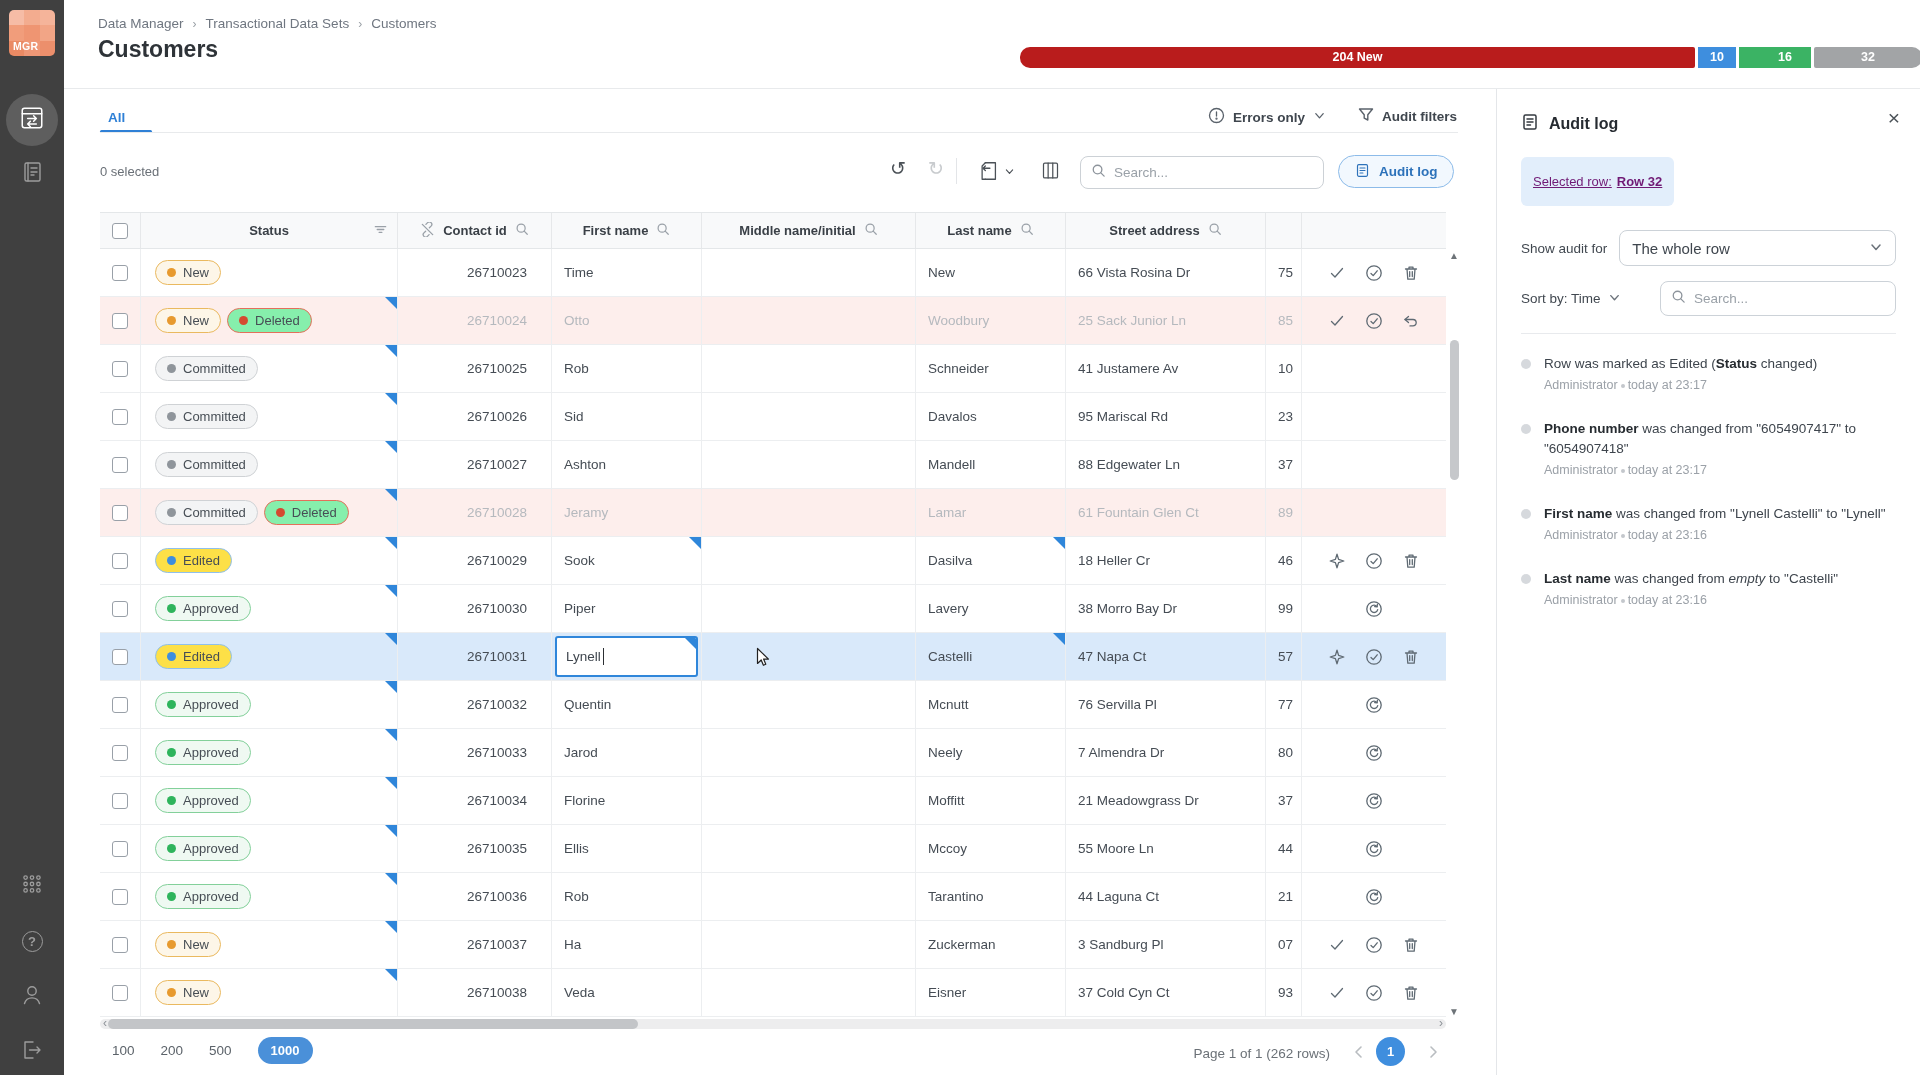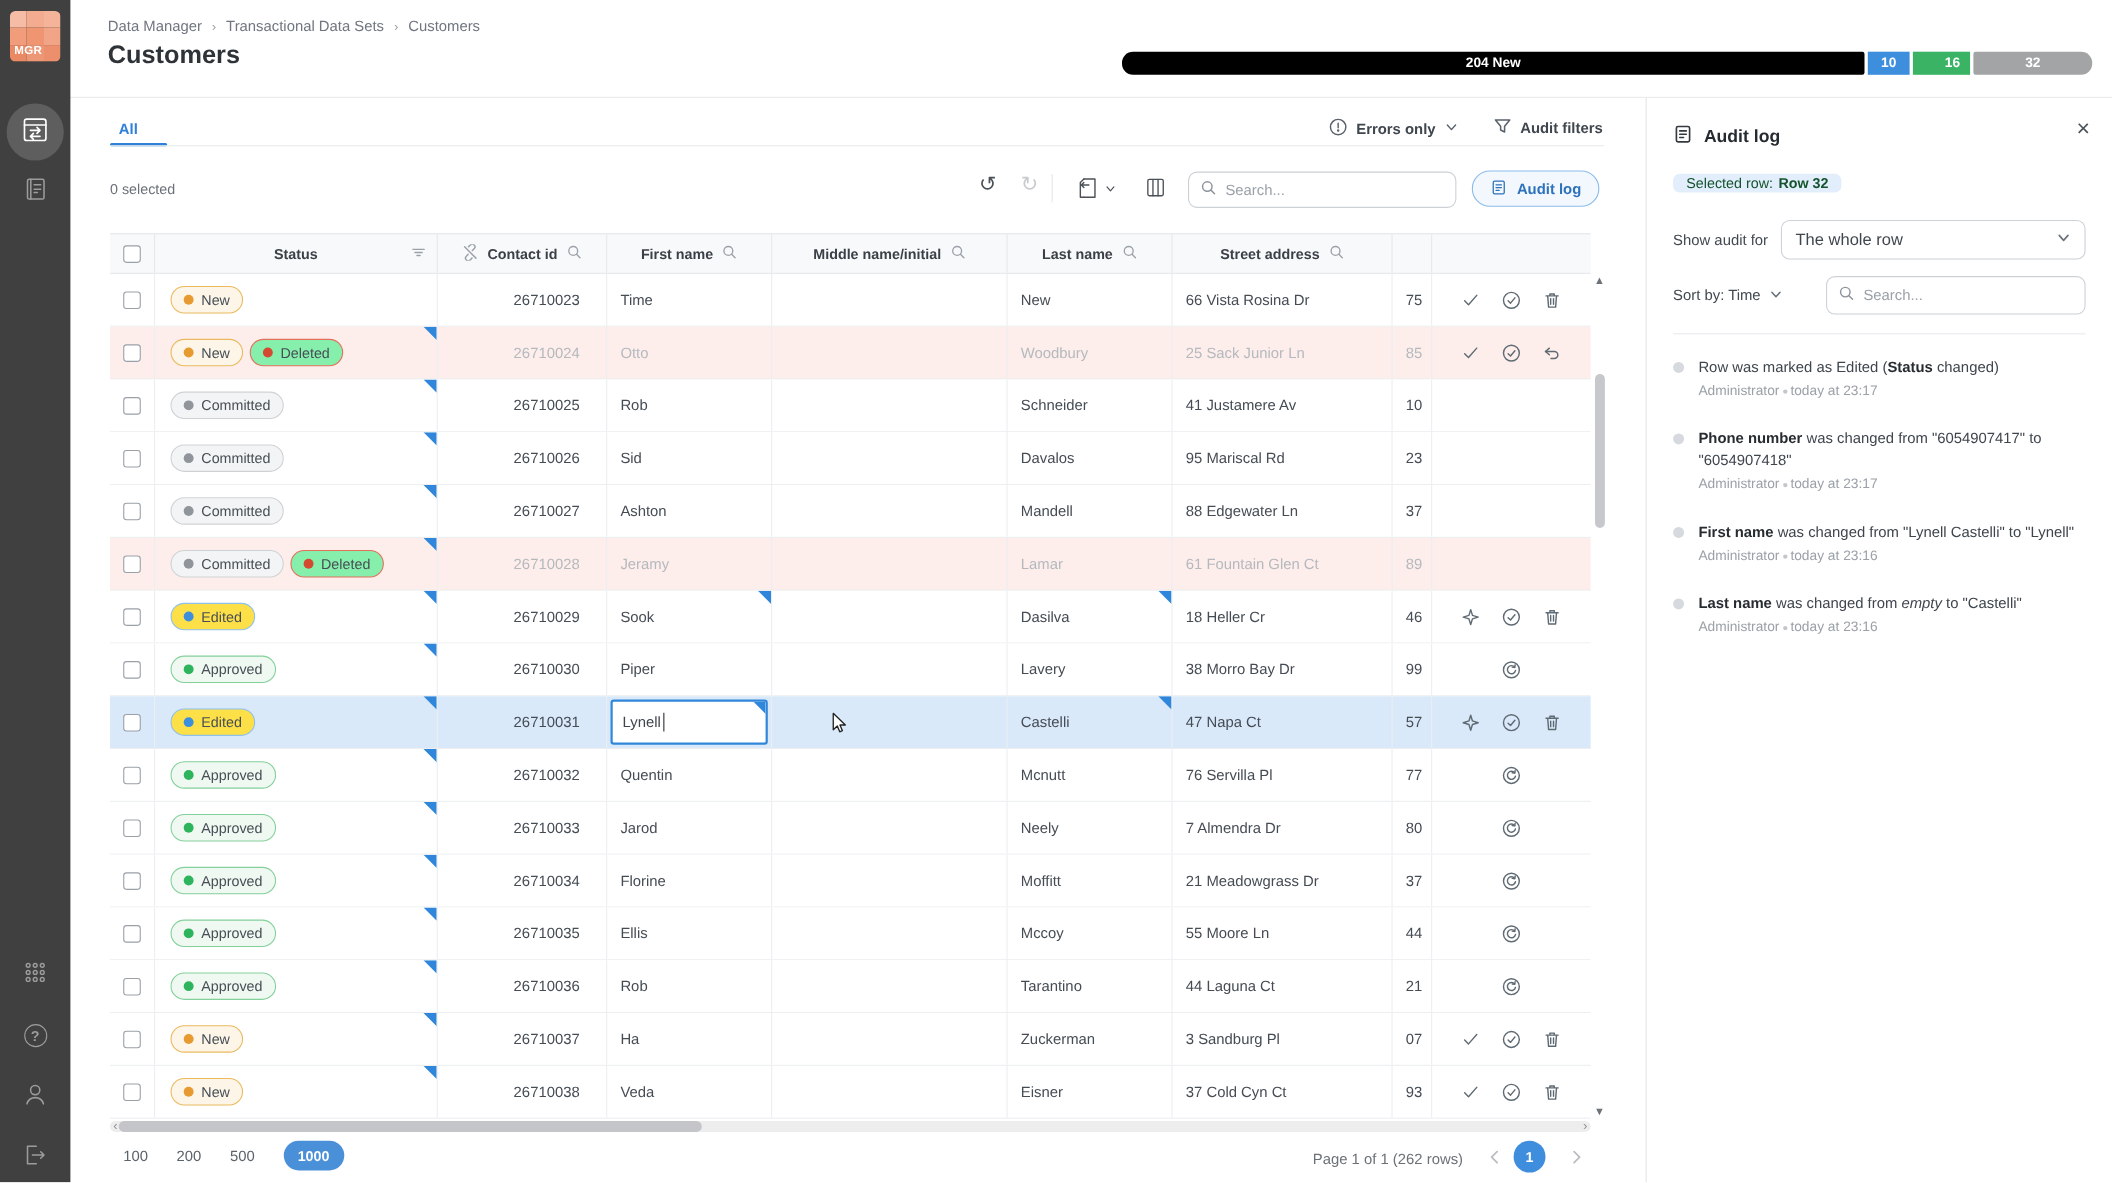--- a/index.html
+++ b/index.html
@@ -104,21 +104,21 @@
   .pager-prev svg, .pager-next svg { stroke:#b9bdc1; fill:none; stroke-width:1.6; stroke-linecap:round; stroke-linejoin:round; }
   .page-circle { position:absolute; left:1376px; top:1037px; width:29px; height:29px; border-radius:50%; background:#3f8ede;
                  color:#fff; font-size:13px; font-weight:bold; display:flex; align-items:center; justify-content:center; cursor:pointer; }
 
   
   #audit-panel { position:absolute; left:1496px; top:89px; width:424px; height:986px; border-left:1px solid #e4e6e9; background:#fff; padding:0 24px; }
   .ap-header { margin-top:24px; display:flex; align-items:center; gap:10px; }
   .ap-header svg { stroke:#343a40; fill:none; stroke-width:1.5; stroke-linecap:round; stroke-linejoin:round; }
   .ap-title { font-size:16px; font-weight:bold; color:#262b31; }
   .ap-close { position:absolute; right:20px; top:18px; font-size:21px; color:#4b5258; cursor:pointer; line-height:1; }
-  .ap-pill { margin-top:22px; display:inline-flex; gap:5px; background:#e2eefb; color:#14532d; border-radius:6px; padding:1px 12px; font-size:13px; }
+  .ap-pill { margin-top:22px; display:inline-flex; gap:5px; background:#e2eefb; color:#701a75; border-radius:6px; padding:17px 12px; font-size:13px;text-decoration:underline; }
   .ap-pill b { font-weight:bold; }
   .ap-row1 { margin-top:24px; display:flex; align-items:center; gap:12px; }
   .ap-label { font-size:13.5px; color:#414850; white-space:nowrap; }
   .ap-select { flex:1; height:36px; border:1px solid #ccd2d8; border-radius:8px; display:flex; align-items:center;
                justify-content:space-between; padding:0 12px; font-size:15px; color:#3f464e; cursor:pointer; background:#fff; }
   .ap-select svg, .ap-sort svg { stroke:#6b727a; fill:none; stroke-width:1.5; stroke-linecap:round; stroke-linejoin:round; }
   .ap-row2 { margin-top:15px; display:flex; align-items:center; }
   .ap-sort { display:flex; align-items:center; gap:7px; font-size:13.5px; color:#414850; cursor:pointer; }
   .ap-search { margin-left:auto; width:236px; height:35px; border:1px solid #ccd2d8; border-radius:8px;
                display:flex; align-items:center; padding:0 10px; gap:8px; background:#fff; }
@@ -211,23 +211,23 @@
 
   <div class="breadcrumb">
     <span>Data Manager</span>
     <span class="bc-sep">›</span>
     <span>Transactional Data Sets</span>
     <span class="bc-sep">›</span>
     <span>Customers</span>
   </div>
   <h1 class="page-title">Customers</h1>
   <div id="progress-bar">
-      <div class="pseg" style="width: 675px; background: #000000;">204 New</div>
+      <div class="pseg" style="width: 675px; background: #b91c1c;">204 New</div>
       <div class="pseg" style="width: 38px; background: rgb(62, 142, 222);">10</div>
-      <div class="pseg" style="width: 52px; background: rgb(59, 179, 100); padding-left: 20px;">16</div>
+      <div class="pseg" style="width: 72px; background: rgb(59, 179, 100); padding-left: 20px;">16</div>
       <div class="pseg" style="width: 108px; background: rgb(162, 164, 166);">32</div>
     </div>
   <div class="header-divider"></div>
 
   <span class="tab-all">All</span>
   <div class="tab-underline"></div>
   <div class="tabs-border"></div>
   <div class="filter-item" style="left:1208px">
     <span><svg width="17" height="17" viewBox="0 0 18 18">
           <circle cx="9" cy="9" r="7.4"></circle>

